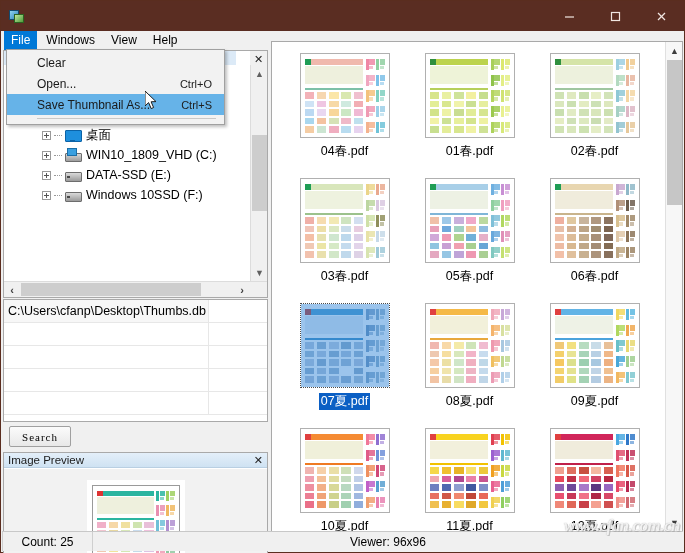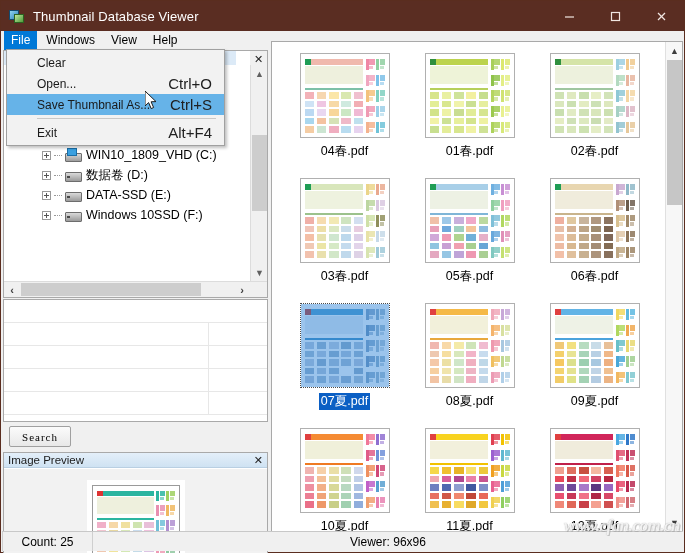--- a/index.html
+++ b/index.html
@@ -80,21 +80,21 @@
     padding: 2px 0;
     z-index: 60;
   }
   .mrow {
     height: 21px; display: flex; align-items: center;
     padding: 0 6px 0 30px; font-size: 12px; color: #1a1a1a;
     position: relative;
   }
   .mrow.sel { background: #66b3e8; }
   .mrow .shortcut {
-    margin-left: auto; color: #202020; font-size: 15px; padding-right: 6px;
+    margin-left: auto; color: #202020; font-size: 11px; padding-right: 6px;
   }
   .msep { height: 1px; background: #c8c8c8; margin: 3px 8px 3px 30px; }
 
   
   #cursor { position: absolute; left: 144px; top: 90px; z-index: 80; }
 
   
   #leftpanel {
     position: absolute; left: 2px; top: 49px;
     width: 265px; height: 482px;
@@ -300,21 +300,20 @@
 </head>
 <body>
 
 <div id="app">
 
   <div id="titlebar">
     <div class="app-icon">
       <div class="sq1"></div>
         <div class="sq2"></div>
     </div>
-    <div class="title-text">Thumbnail Database Viewer</div>
     <div class="spacer"></div>
     <div class="winbtn">
       <svg width="13" height="13" viewBox="0 0 13 13">
           <line x1="2" y1="7" x2="11" y2="7" stroke="#f0e6e2" stroke-width="1.2"></line>
         </svg>
     </div>
     <div class="winbtn">
       <svg width="13" height="13" viewBox="0 0 13 13">
           <rect x="2.5" y="2.5" width="8" height="8" fill="none" stroke="#f0e6e2" stroke-width="1.2"></rect>
         </svg>
@@ -367,26 +366,20 @@
           <div class="tnode">
             <span class="plus"></span>
             <span class="dots"></span>
             <span class="ticon ic-drvC"></span>
             <span class="tlabel">WIN10_1809_VHD (C:)</span>
           </div>
           <div class="tnode">
             <span class="plus"></span>
             <span class="dots"></span>
             <span class="ticon ic-drv"></span>
-            <span class="tlabel">数据卷 (D:)</span>
-          </div>
-          <div class="tnode">
-            <span class="plus"></span>
-            <span class="dots"></span>
-            <span class="ticon ic-drv"></span>
             <span class="tlabel">DATA-SSD (E:)</span>
           </div>
           <div class="tnode">
             <span class="plus"></span>
             <span class="dots"></span>
             <span class="ticon ic-drv"></span>
             <span class="tlabel">Windows 10SSD (F:)</span>
           </div>
         </div>
 
@@ -398,20 +391,21 @@
 
       <div class="hscroll">
         <div class="arrow l">‹</div>
         <div class="thumb" style="left:17px;width:180px;"></div>
         <div class="arrow r">›</div>
       </div>
     </div>
 
     <div id="resultbox">
         <div class="rrow">
+          <div class="rcell-main">C:\Users\cfanp\Desktop\Thumbs.db</div>
           <div class="rcell-side"></div>
         </div>
         <div class="rrow empty">
           <div class="rcell-main"></div>
           <div class="rcell-side"></div>
         </div>
         <div class="rrow empty">
           <div class="rcell-main"></div>
           <div class="rcell-side"></div>
         </div>
@@ -1618,24 +1612,20 @@
       </div>
       <div class="mrow">
         <span>Open...</span>
         <span class="shortcut">Ctrl+O</span>
       </div>
       <div class="mrow sel">
         <span>Save Thumbnail As...</span>
         <span class="shortcut">Ctrl+S</span>
       </div>
       <div class="msep"></div>
-      <div class="mrow">
-        <span>Exit</span>
-        <span class="shortcut">Alt+F4</span>
-      </div>
     </div>
 
   <svg id="cursor" width="14" height="20" viewBox="0 0 14 20">
     <polygon points="0,0 0,15 3.6,11.6 6.2,17.6 8.6,16.5 6.1,10.8 11,10.6" fill="#ffffff" stroke="#1a1a1a" stroke-width="1"></polygon>
   </svg>
 
   <div id="statusbar">
     <div class="seg s3">Count: 25</div>
     <div class="seg s4">Viewer: 96x96</div>
   </div>

